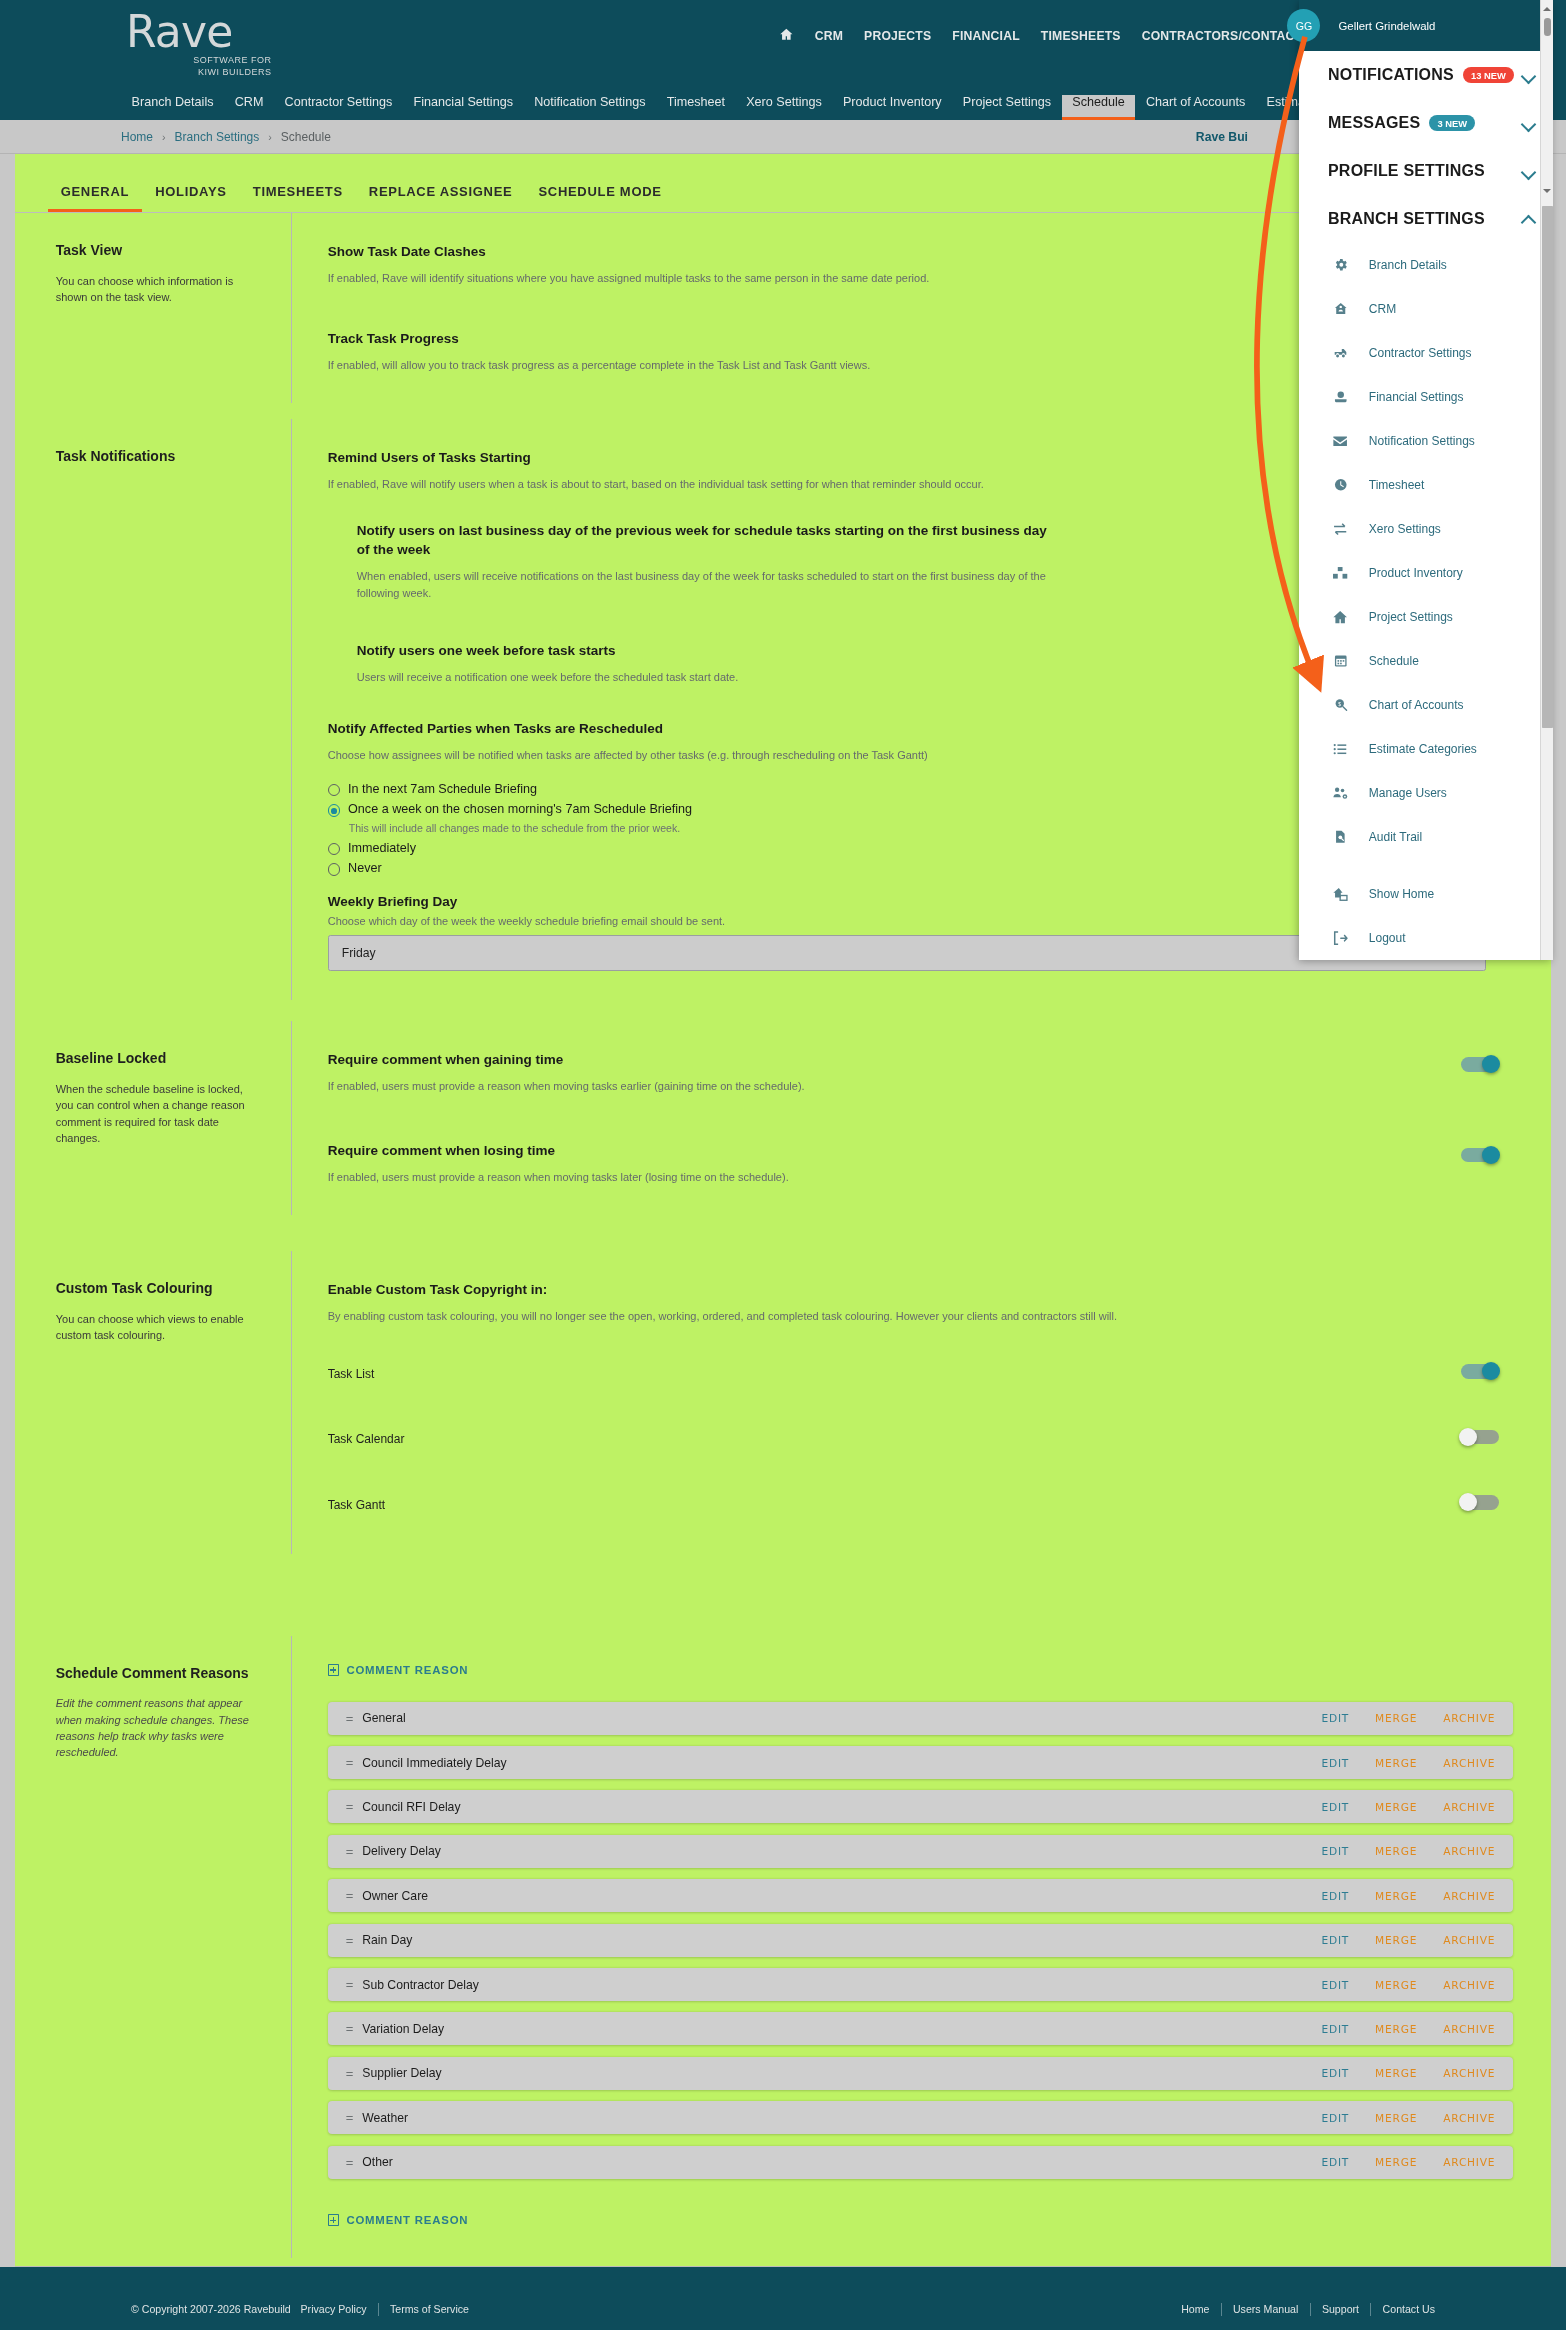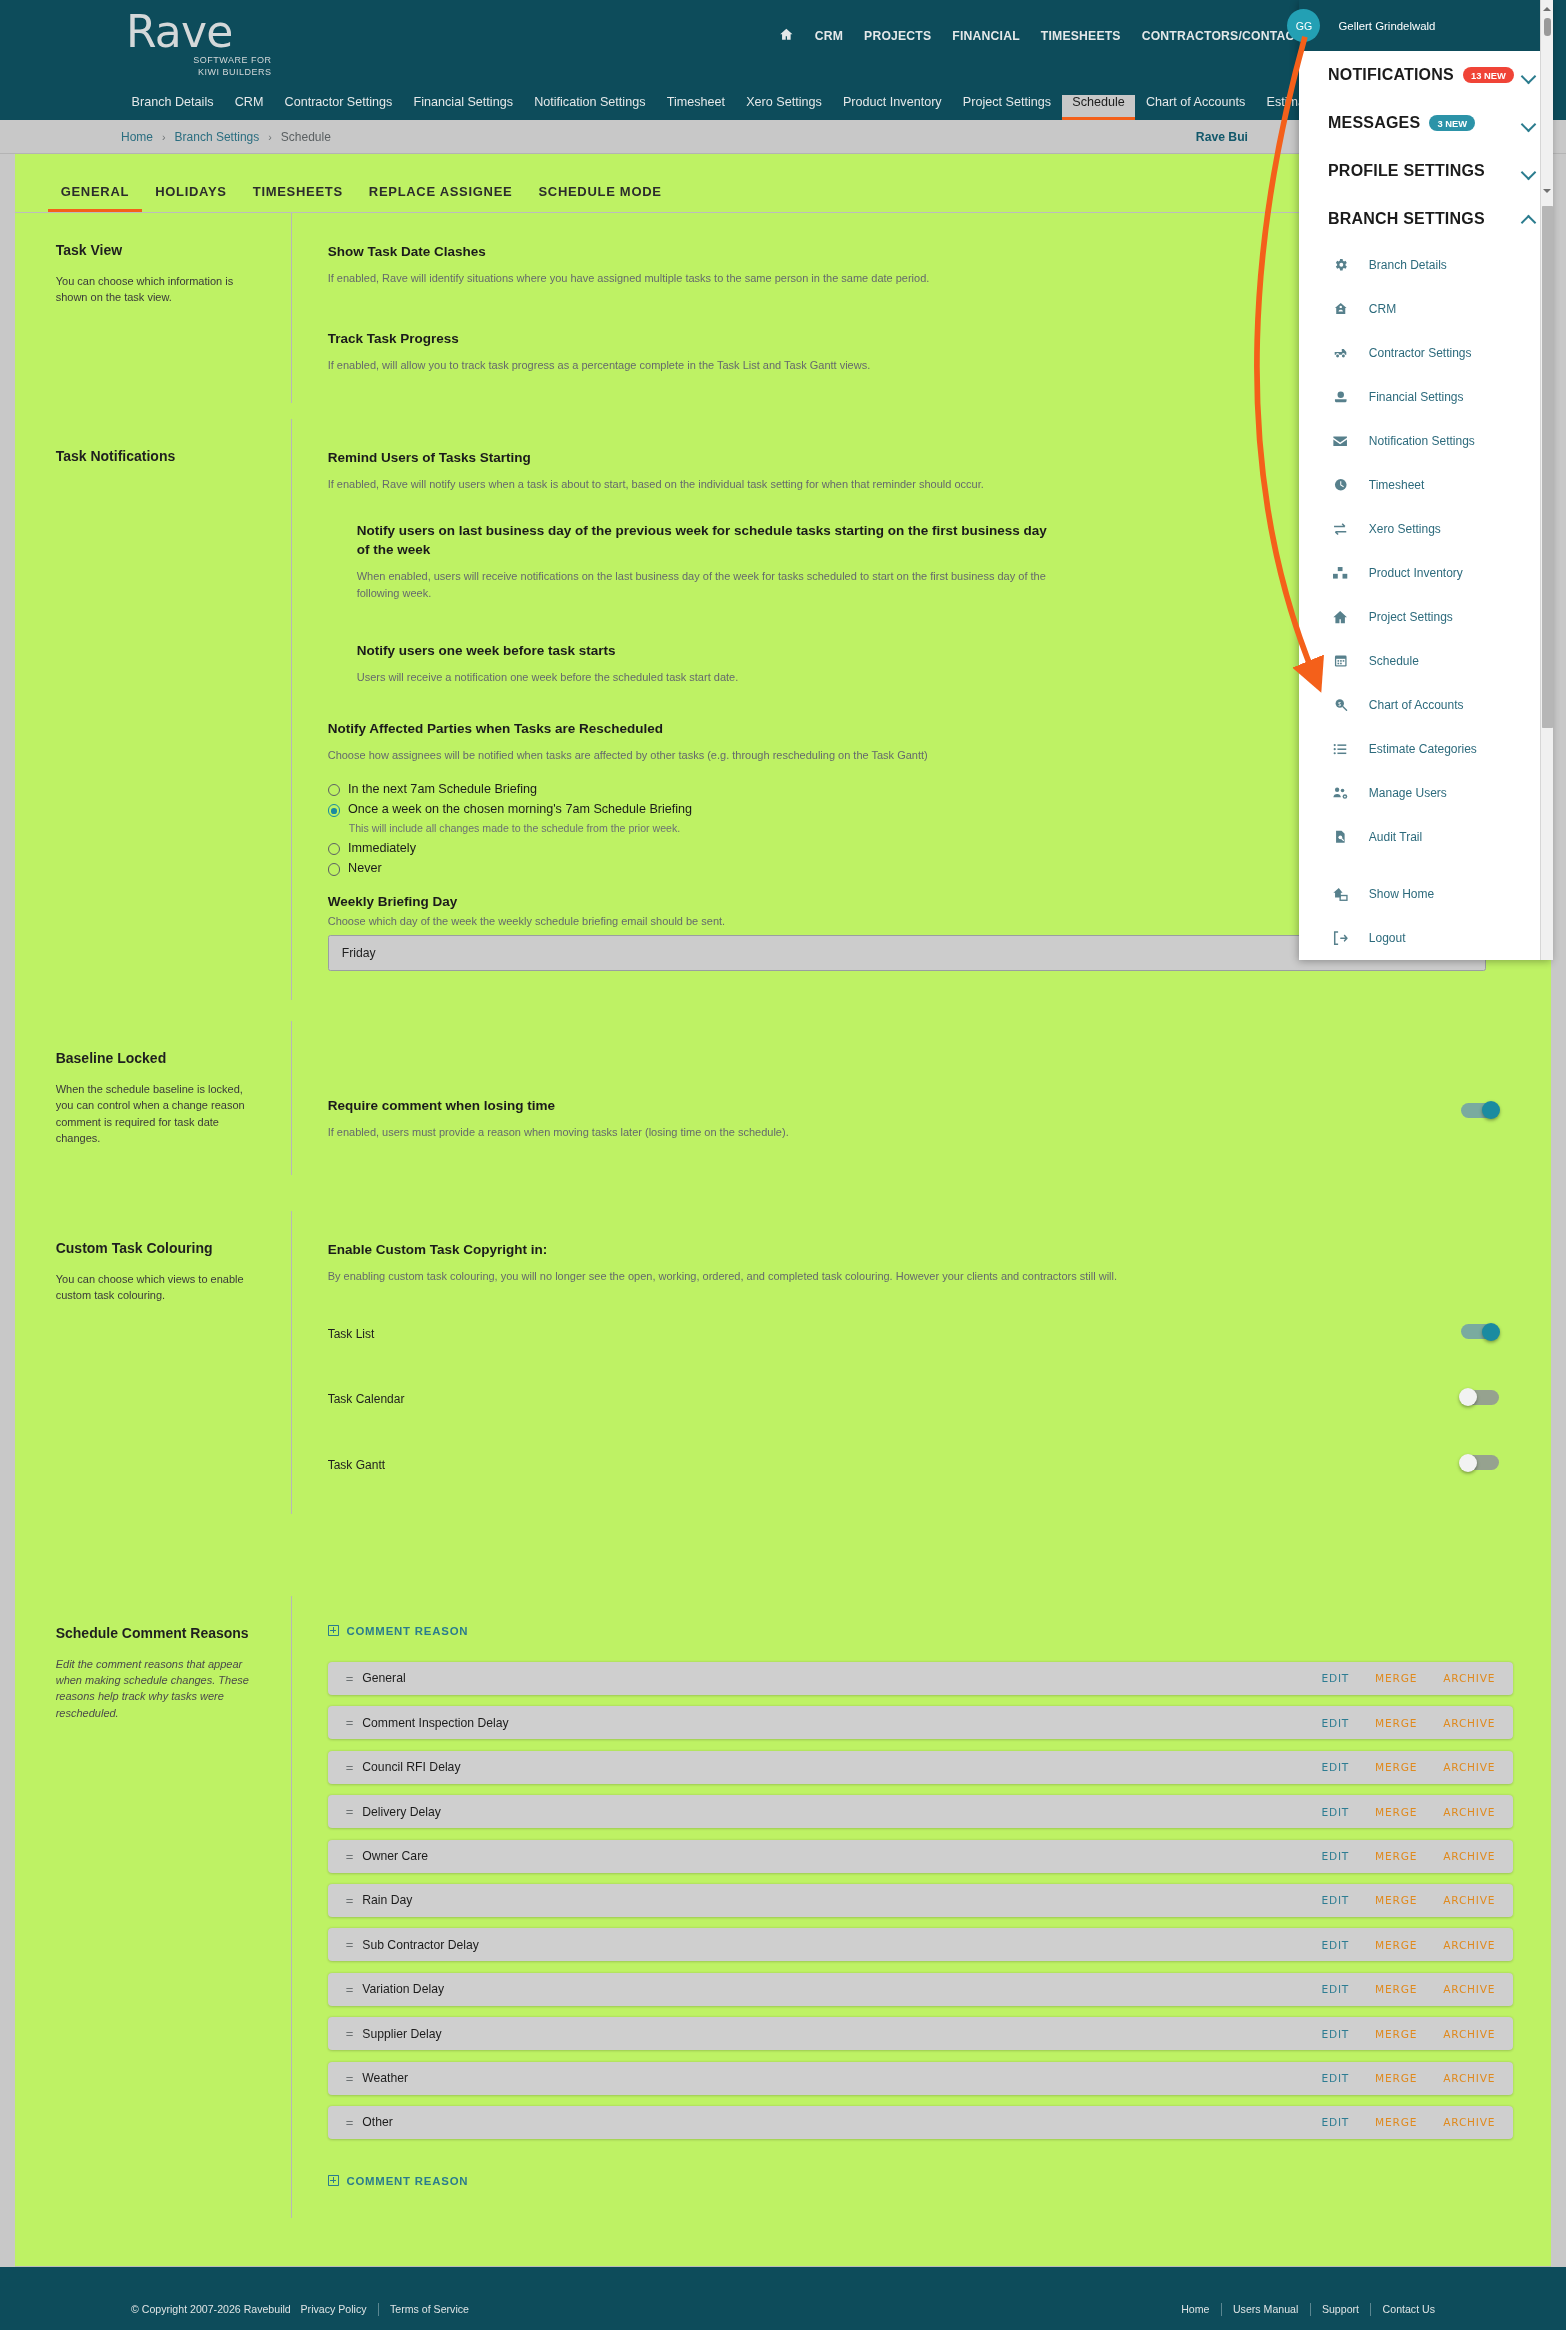--- a/index.html
+++ b/index.html
@@ -498,20 +498,28 @@
         </div>
       </div>
     </div>
 
     <div class="sect" style="margin-top:21px">
       <div class="sect-left">
         <div class="sect-title">Baseline Locked</div>
         <div class="sect-desc">When the schedule baseline is locked, you can control when a change reason comment is required for task date changes.</div>
       </div>
       <div class="sect-right">
+        <div class="opt">
+          <div class="opt-title">Require comment when gaining time</div>
+          <div class="opt-desc">If enabled, users must provide a reason when moving tasks earlier (gaining time on the schedule).</div>
+          <div class="toggle">
+              <div class="track"></div>
+              <div class="knob"></div>
+            </div>
+        </div>
         <div class="opt" style="margin-top:46px">
           <div class="opt-title">Require comment when losing time</div>
           <div class="opt-desc">If enabled, users must provide a reason when moving tasks later (losing time on the schedule).</div>
           <div class="toggle">
               <div class="track"></div>
               <div class="knob"></div>
             </div>
         </div>
       </div>
     </div>
@@ -565,21 +573,21 @@
             <span class="grip">=</span>
             <span class="reason-name">General</span>
             <span class="row-actions">
               <span class="act edit">EDIT</span>
               <span class="act merge">MERGE</span>
               <span class="act archive">ARCHIVE</span>
             </span>
           </div>
           <div class="reason-row">
             <span class="grip">=</span>
-            <span class="reason-name">Comment Inspection Delay</span>
+            <span class="reason-name">Council Immediately Delay</span>
             <span class="row-actions">
               <span class="act edit">EDIT</span>
               <span class="act merge">MERGE</span>
               <span class="act archive">ARCHIVE</span>
             </span>
           </div>
           <div class="reason-row">
             <span class="grip">=</span>
             <span class="reason-name">Council RFI Delay</span>
             <span class="row-actions">

